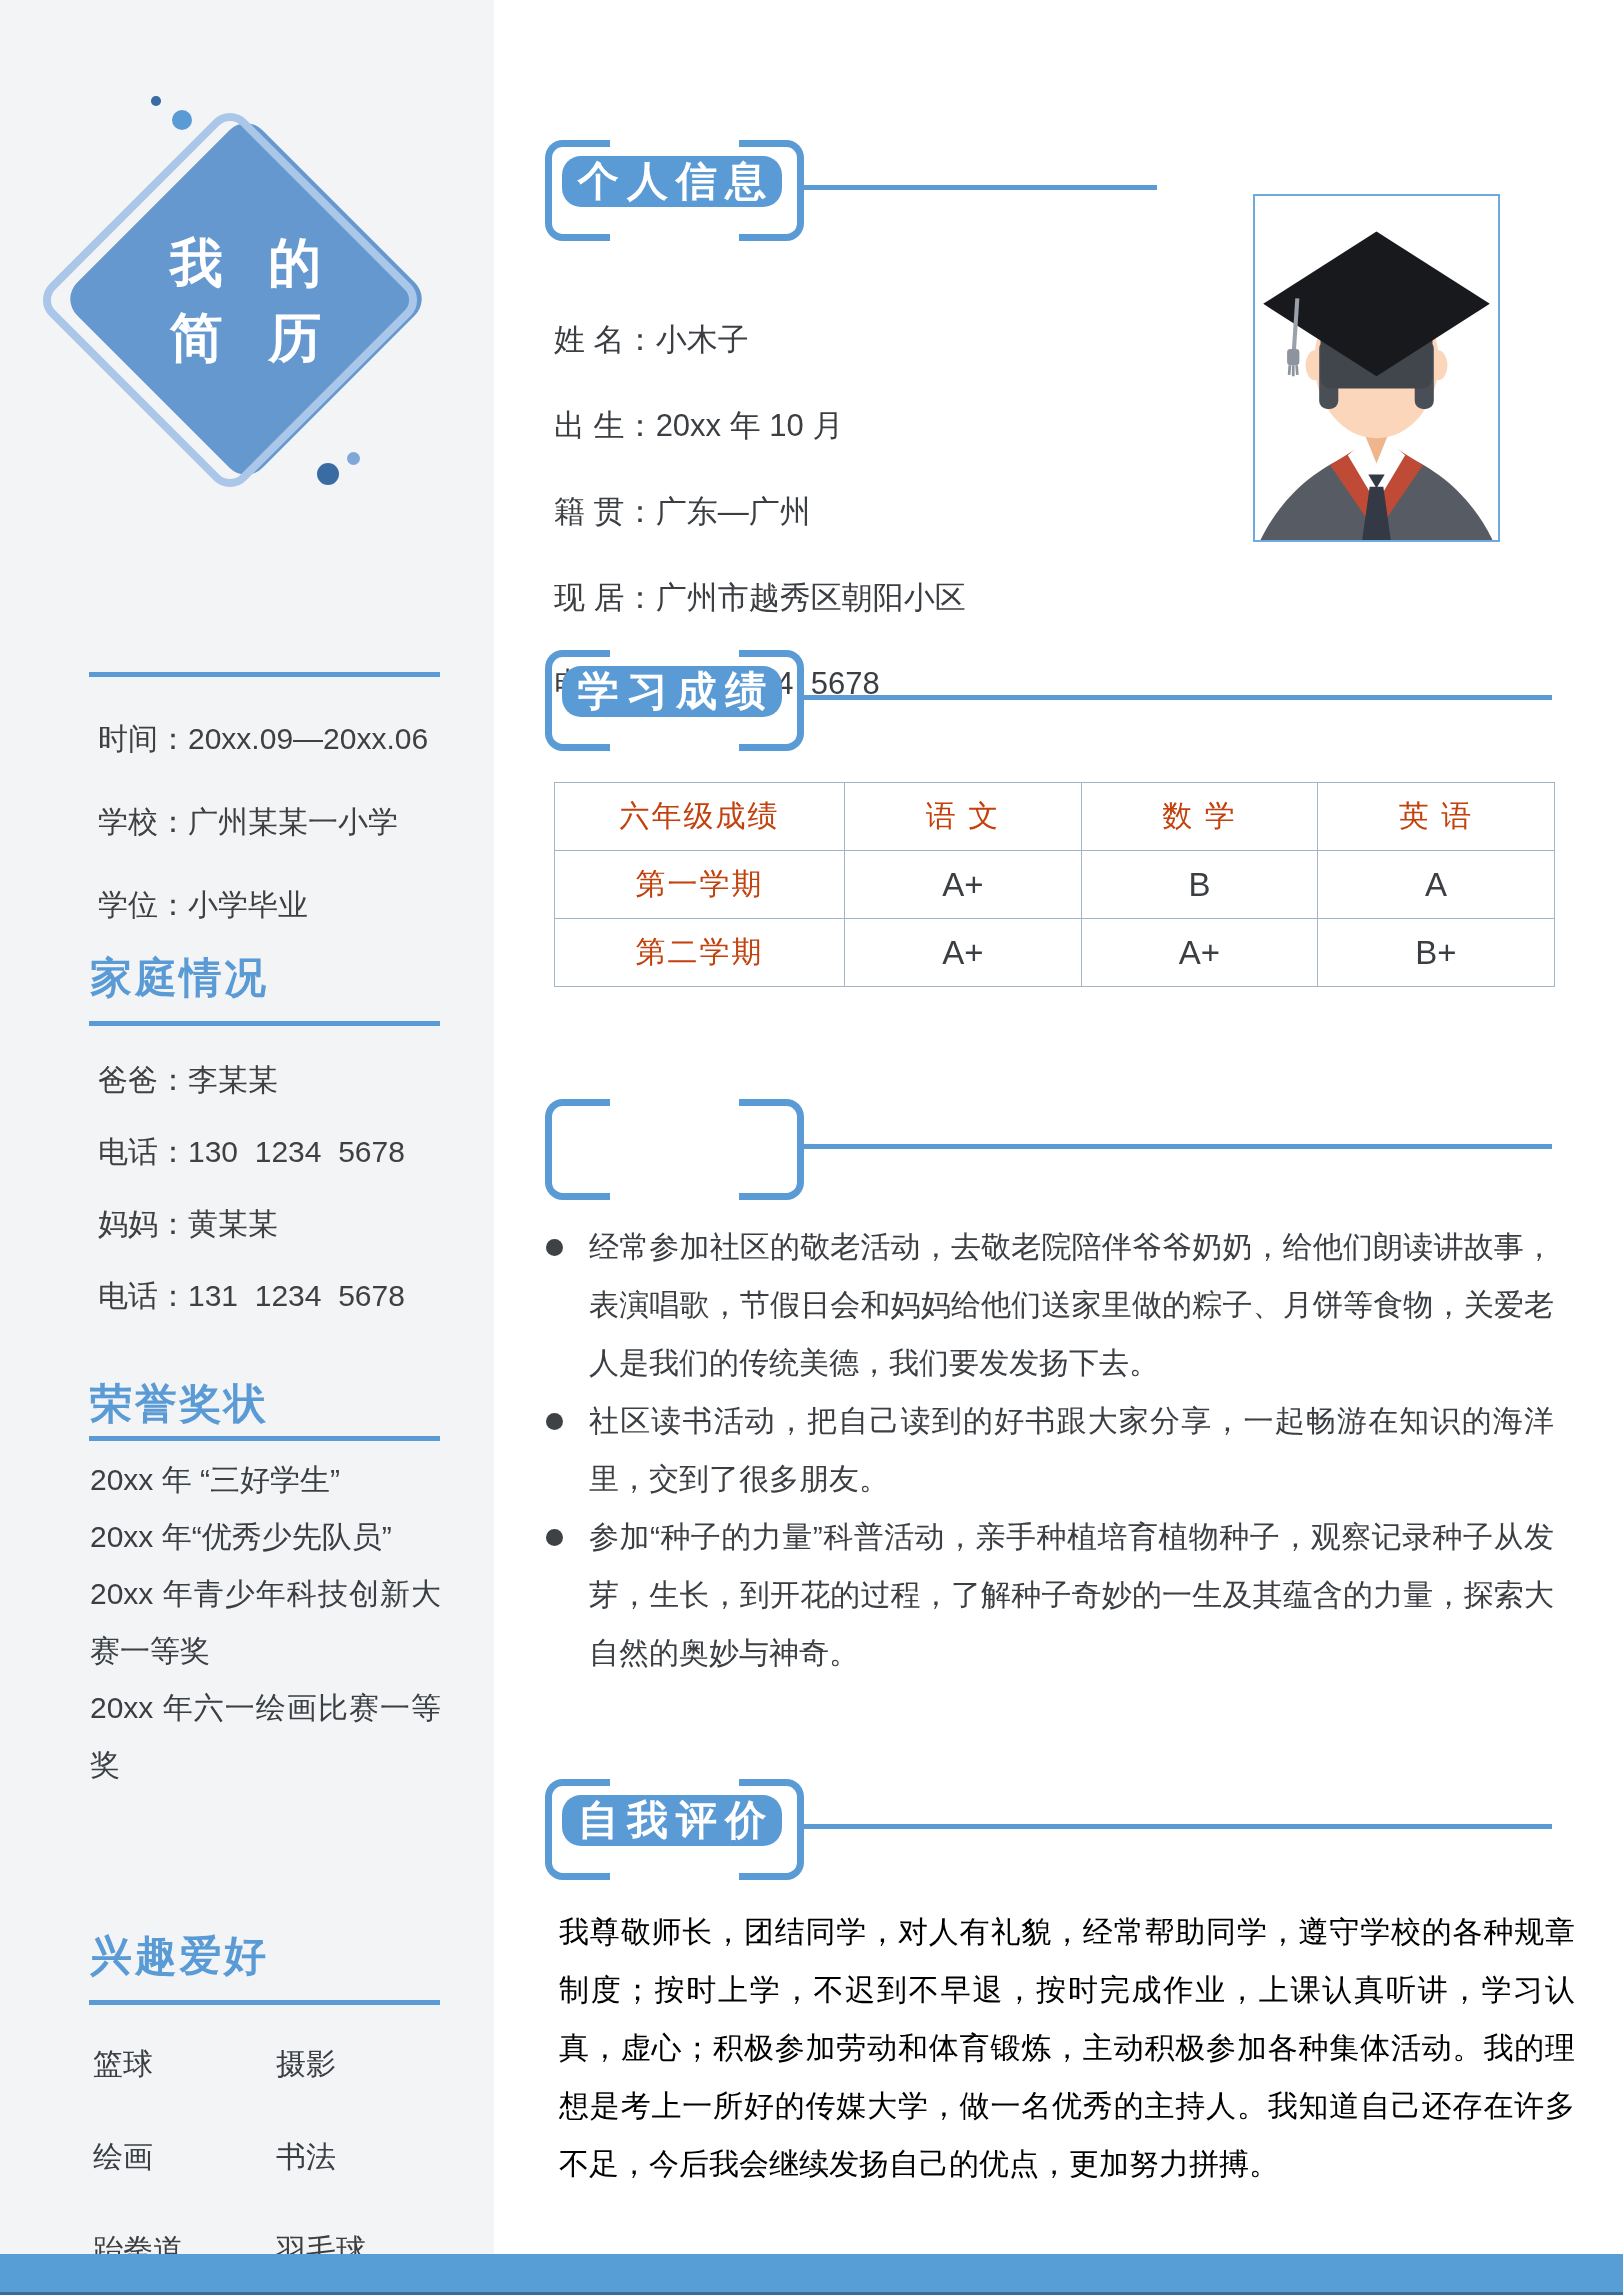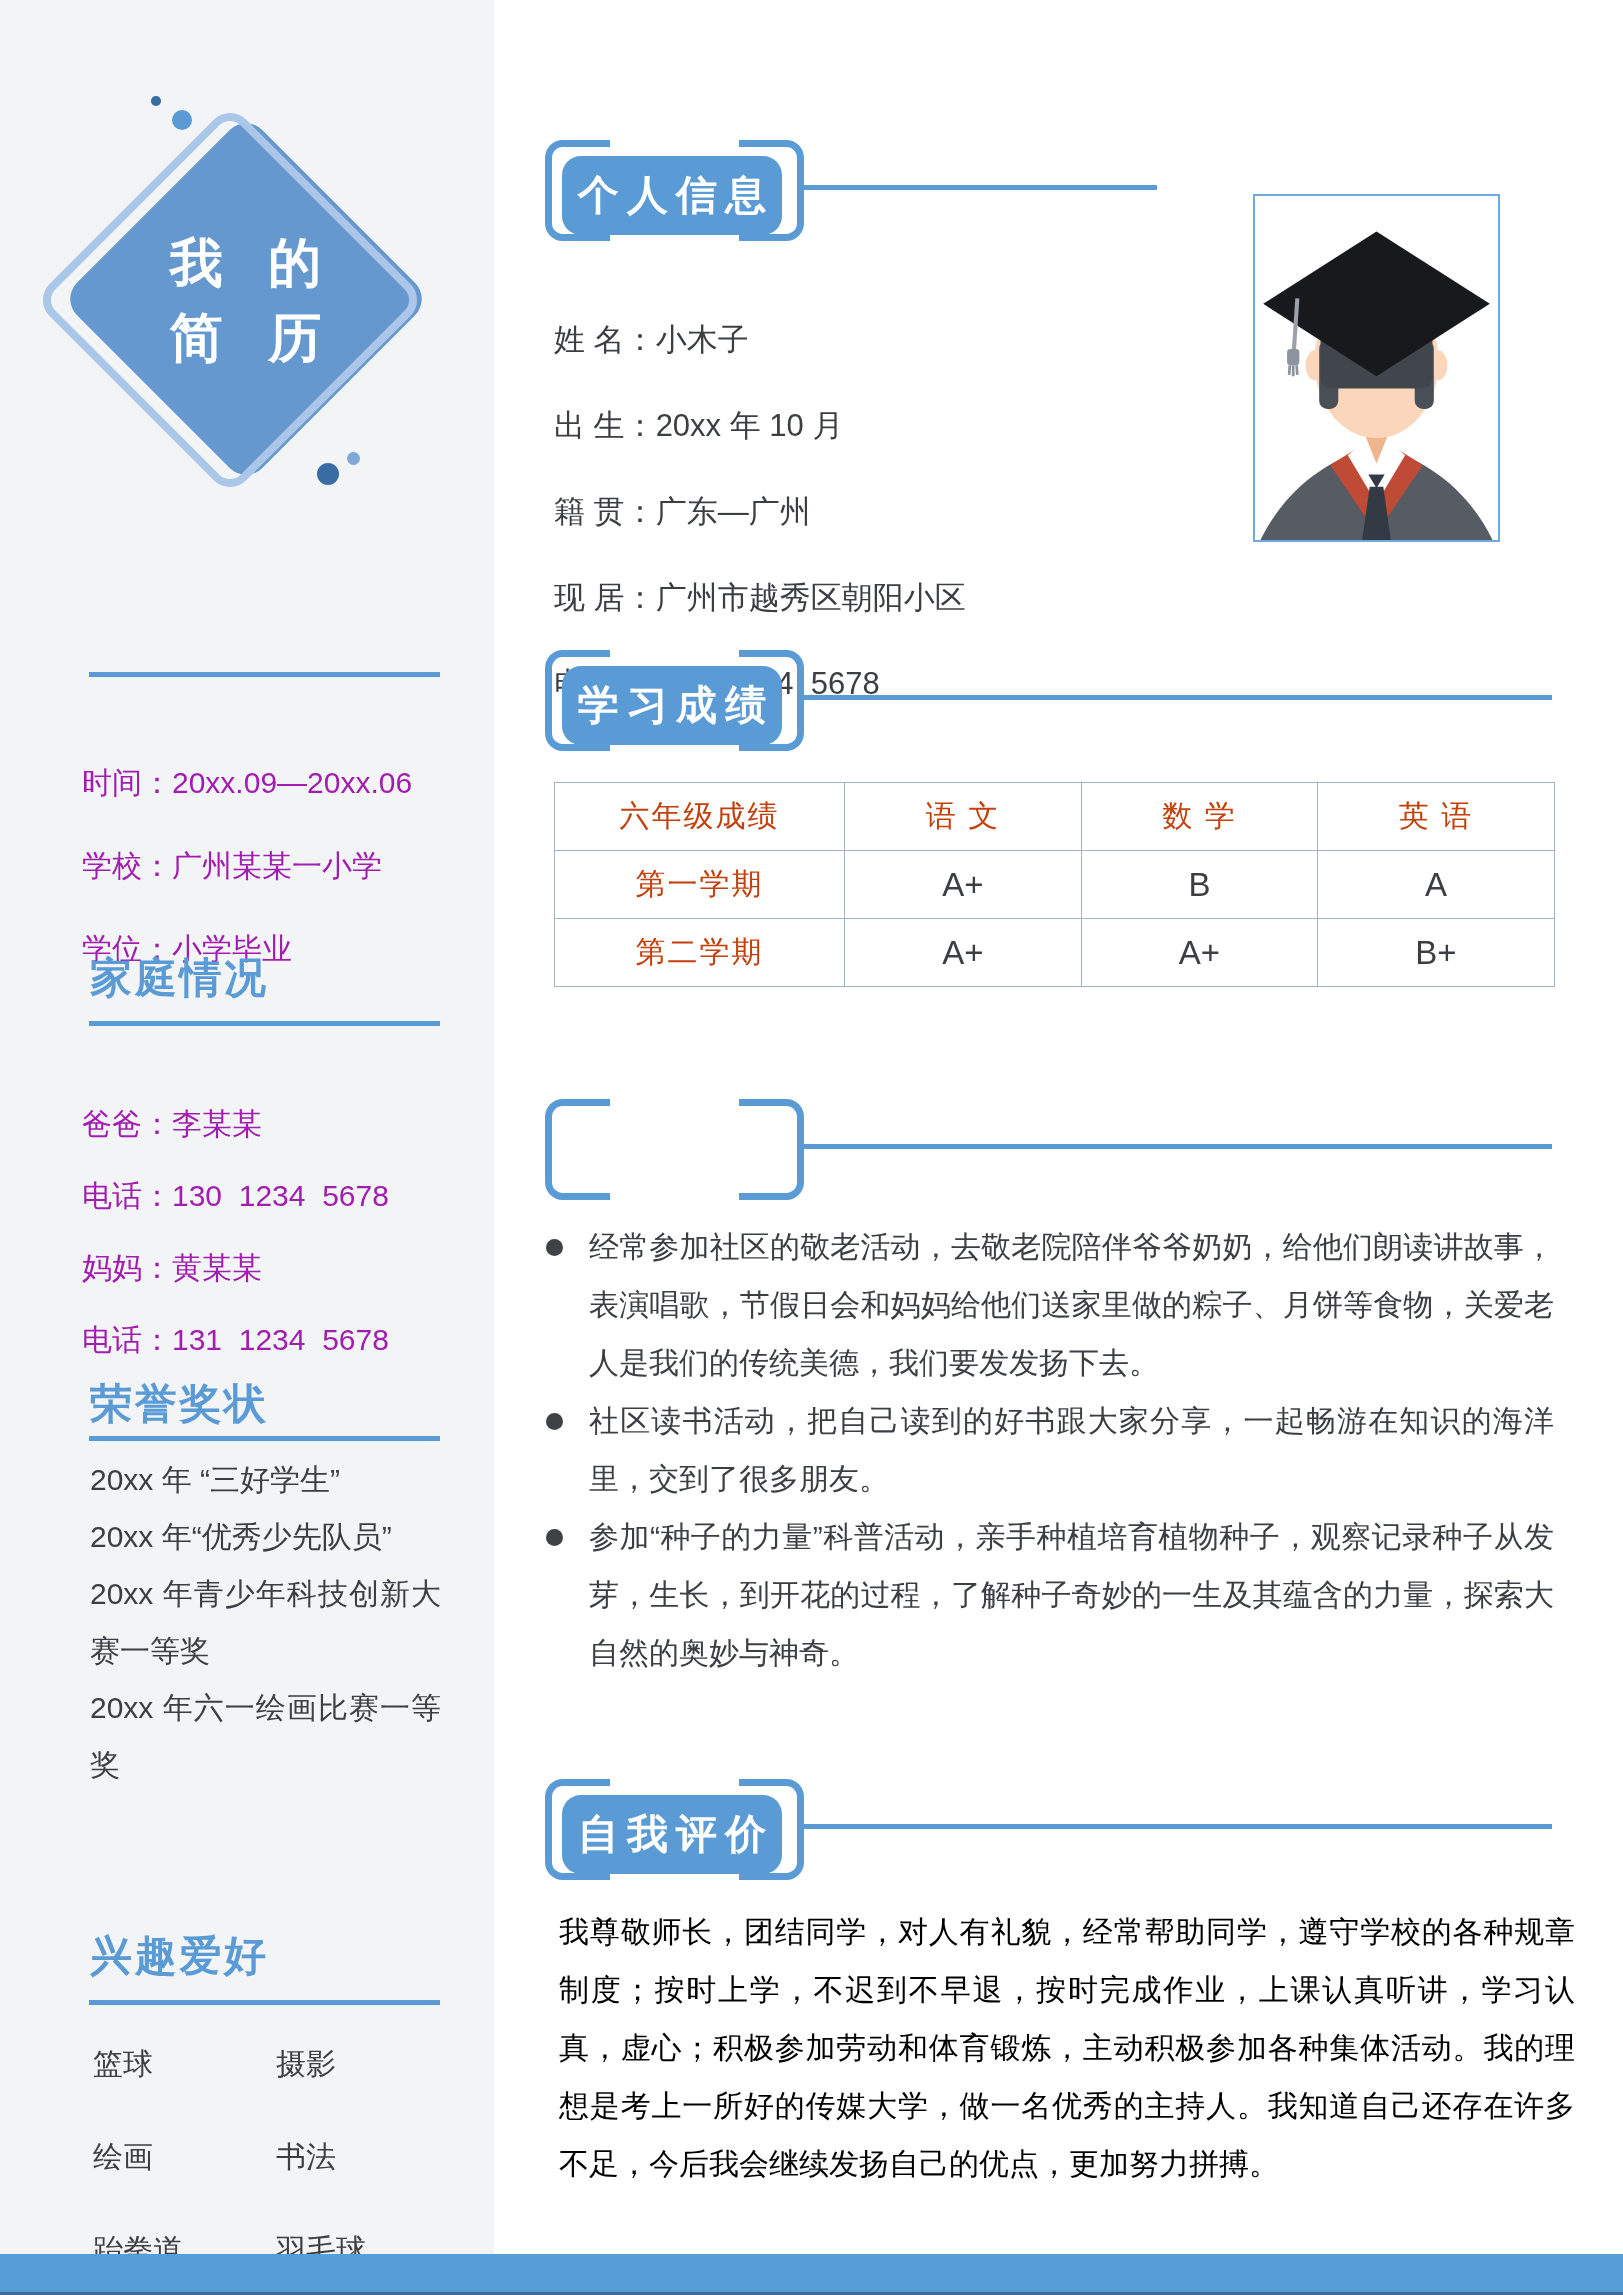--- a/index.html
+++ b/index.html
@@ -14,33 +14,33 @@
   .dot4{left:347px;top:452px;width:13px;height:13px;background:#7fa8d9;}
   .diamond-solid{position:absolute;left:115px;top:168px;width:262px;height:262px;
         background:#6598cf;border-radius:23px;transform:rotate(45deg);}
   .diamond-outline{position:absolute;left:91px;top:161px;width:262px;height:262px;
         border:8.9px solid #aac6e8;border-radius:23px;transform:rotate(45deg);background:transparent;}
   .logo-text{position:absolute;left:109px;top:225px;width:273px;text-align:center;
         color:#ffffff;font-size:53px;font-weight:700;line-height:75px;word-spacing:31px;}
   .side-sec-title{position:absolute;left:90px;width:351px;font-size:42px;font-weight:700;
         color:#5b9bd5;letter-spacing:2.7px;line-height:49px;}
   .side-rule{position:absolute;left:89px;width:351px;height:4.8px;background:#5b9bd5;}
-  .side-items{position:absolute;left:82px;width:351px;font-size:30px;color:#a21caf;margin-top:44px;}
+  .side-items{position:absolute;left:98px;width:351px;font-size:30px;color:#404040;}
   .side-items .item{margin:0 0 42px 0;white-space:pre-wrap;}
   .side-items.tight .item{margin:0 0 31px 0;}
   .awards{position:absolute;left:90px;top:1451px;width:351px;font-size:30px;line-height:57px;
         color:#3b3e42;text-align:justify;}
   .hobbies{position:absolute;left:93px;top:2044px;width:351px;display:grid;
         grid-template-columns:183px auto;row-gap:52px;font-size:30px;color:#3b3e42;}
   
   .sec-head{position:absolute;left:545px;width:259px;height:101px;}
   .bracket{position:absolute;top:0;width:65px;height:101px;box-sizing:border-box;border:7.5px solid #5b9bd5;}
   .bracket.l{left:0;border-right:none;border-radius:17.7px 0 0 17.7px;}
   .bracket.r{right:0;border-left:none;border-radius:0 17.7px 17.7px 0;}
-  .pill{position:absolute;left:17px;top:16.4px;width:220px;height:79px;background:#5b9bd5;
+  .pill{position:absolute;left:17px;top:16.4px;width:220px;height:51px;background:#5b9bd5;
         border-radius:19px;display:flex;align-items:center;justify-content:center;}
   .pill span{color:#ffffff;font-size:41px;font-weight:700;letter-spacing:8.2px;text-indent:8.2px;}
   .head-line{position:absolute;left:258px;top:45px;height:4.8px;background:#5b9bd5;}
   .head-line.short{width:354px;}
   .head-line.long{width:749px;}
   
   .fields{position:absolute;left:554px;top:319px;width:654px;font-size:31px;}
   .fields .row{margin:0 0 44px 0;}
   .fields .val{white-space:pre-wrap;}
   .photo{position:absolute;left:1253px;top:194px;width:243px;height:344px;background:#ffffff;

